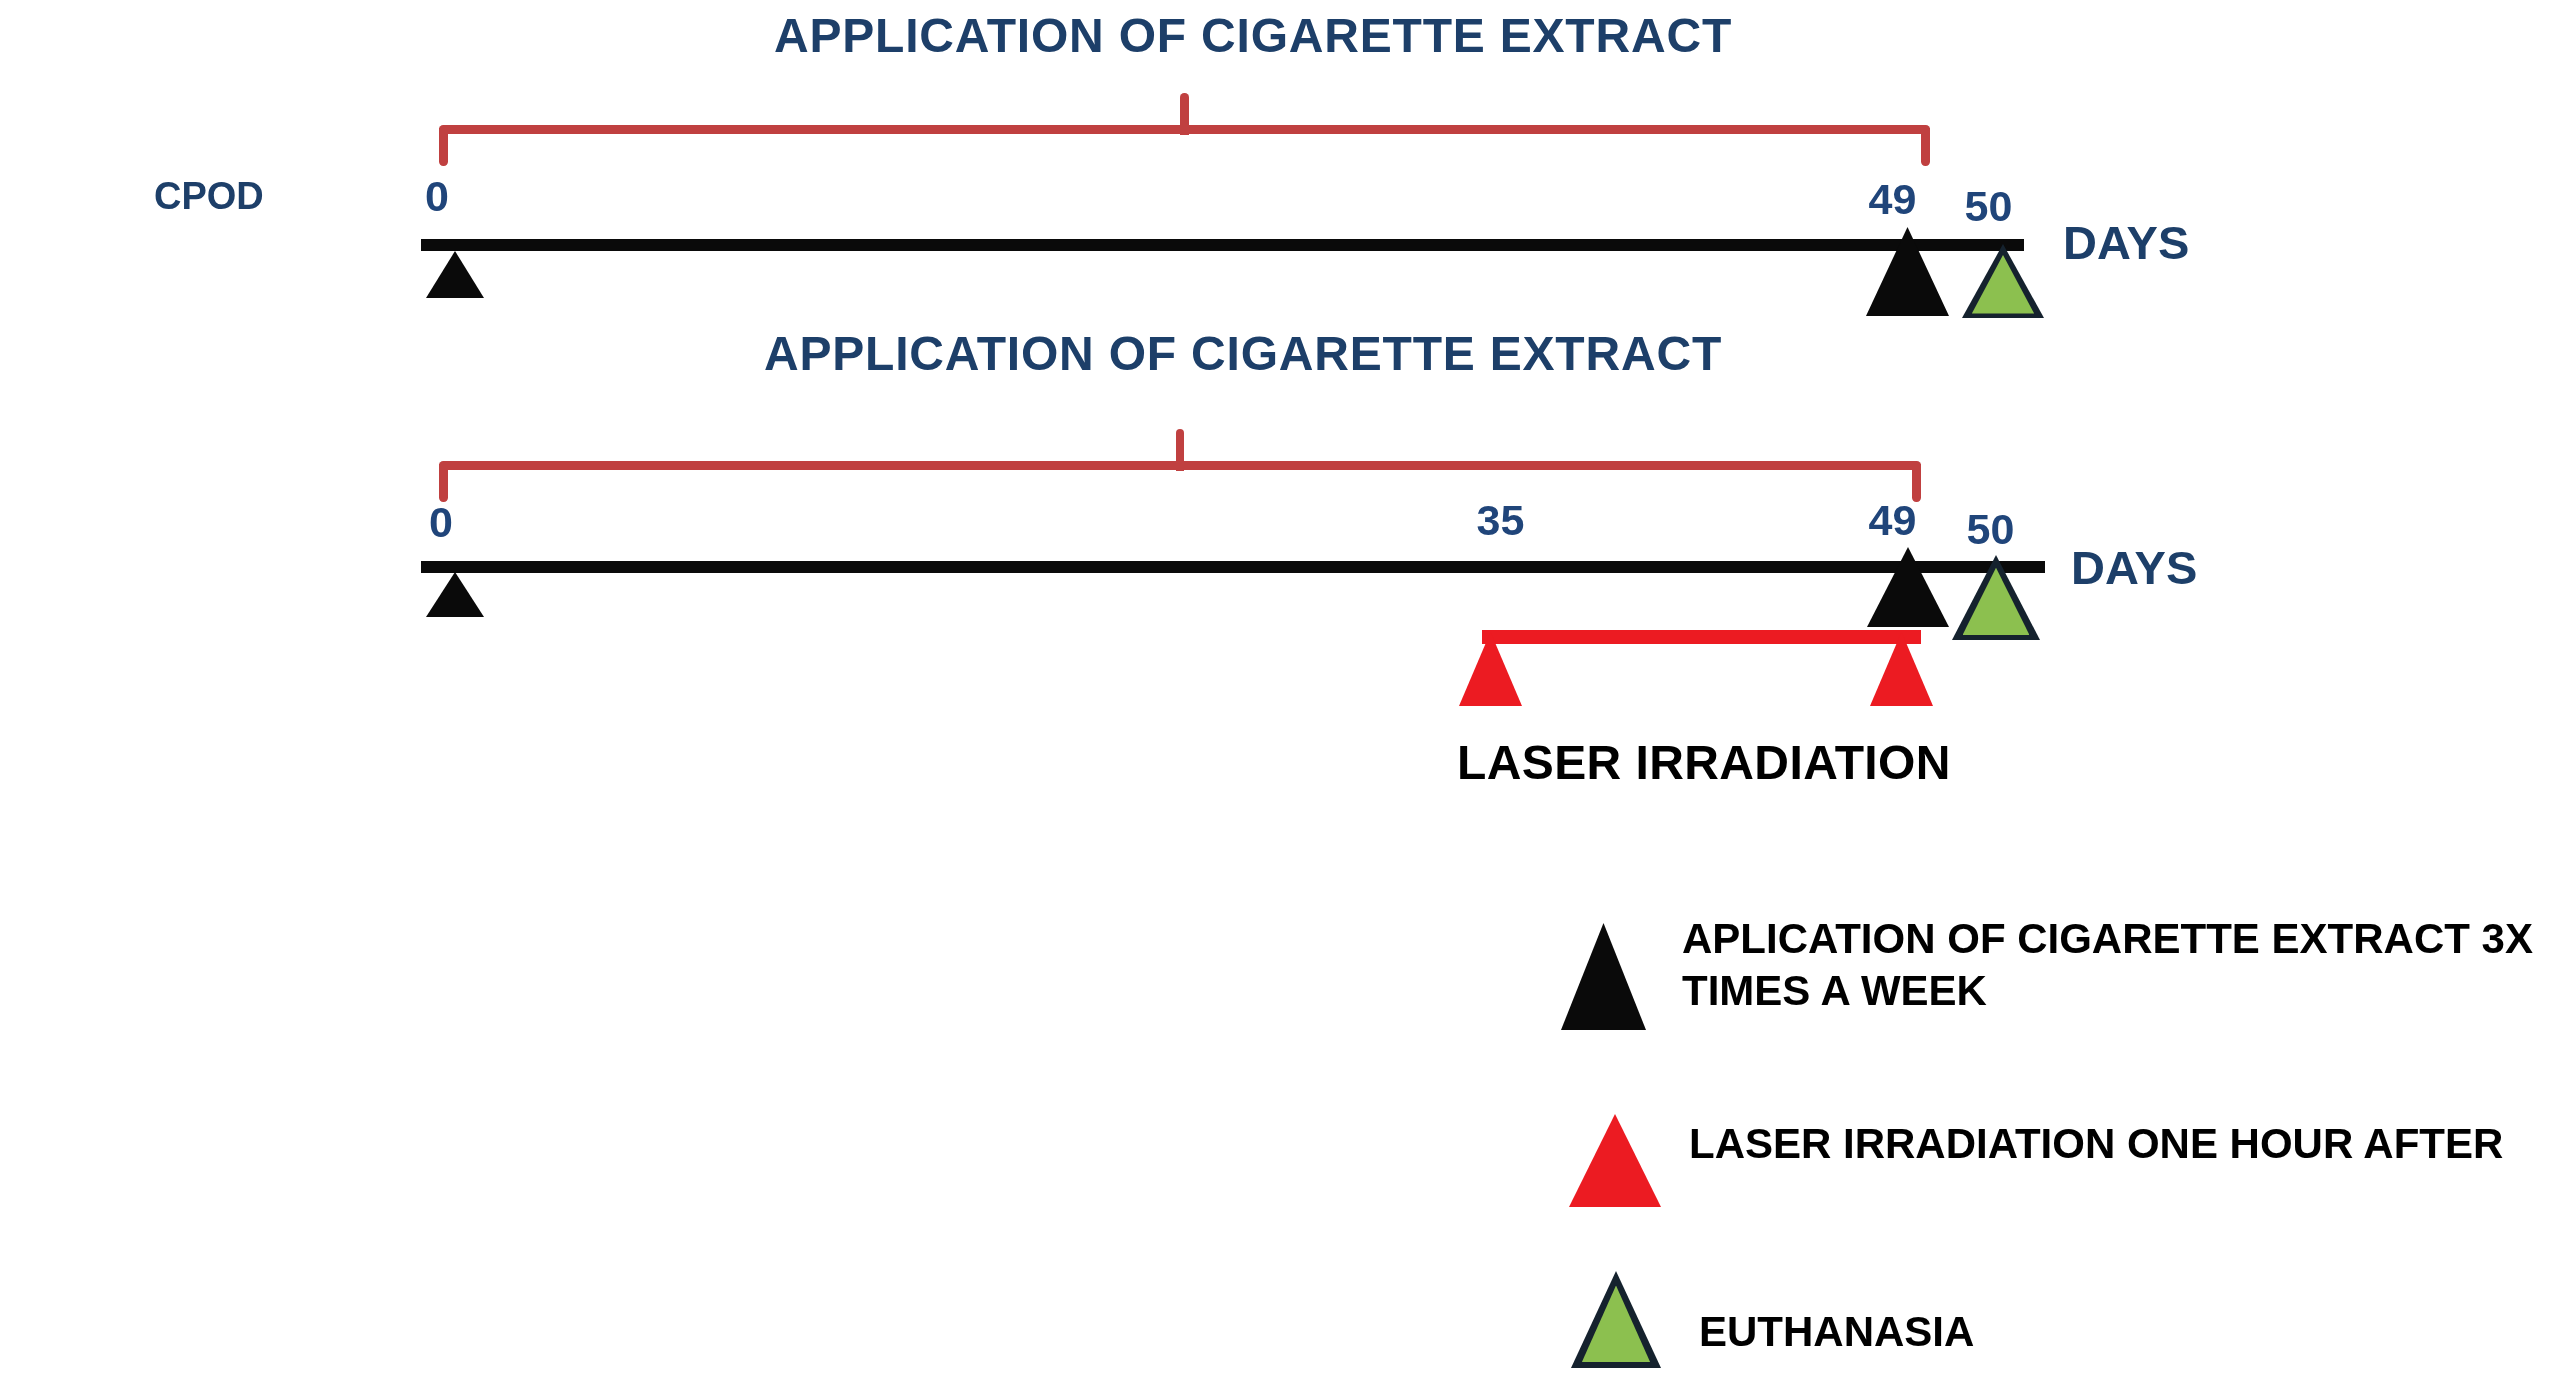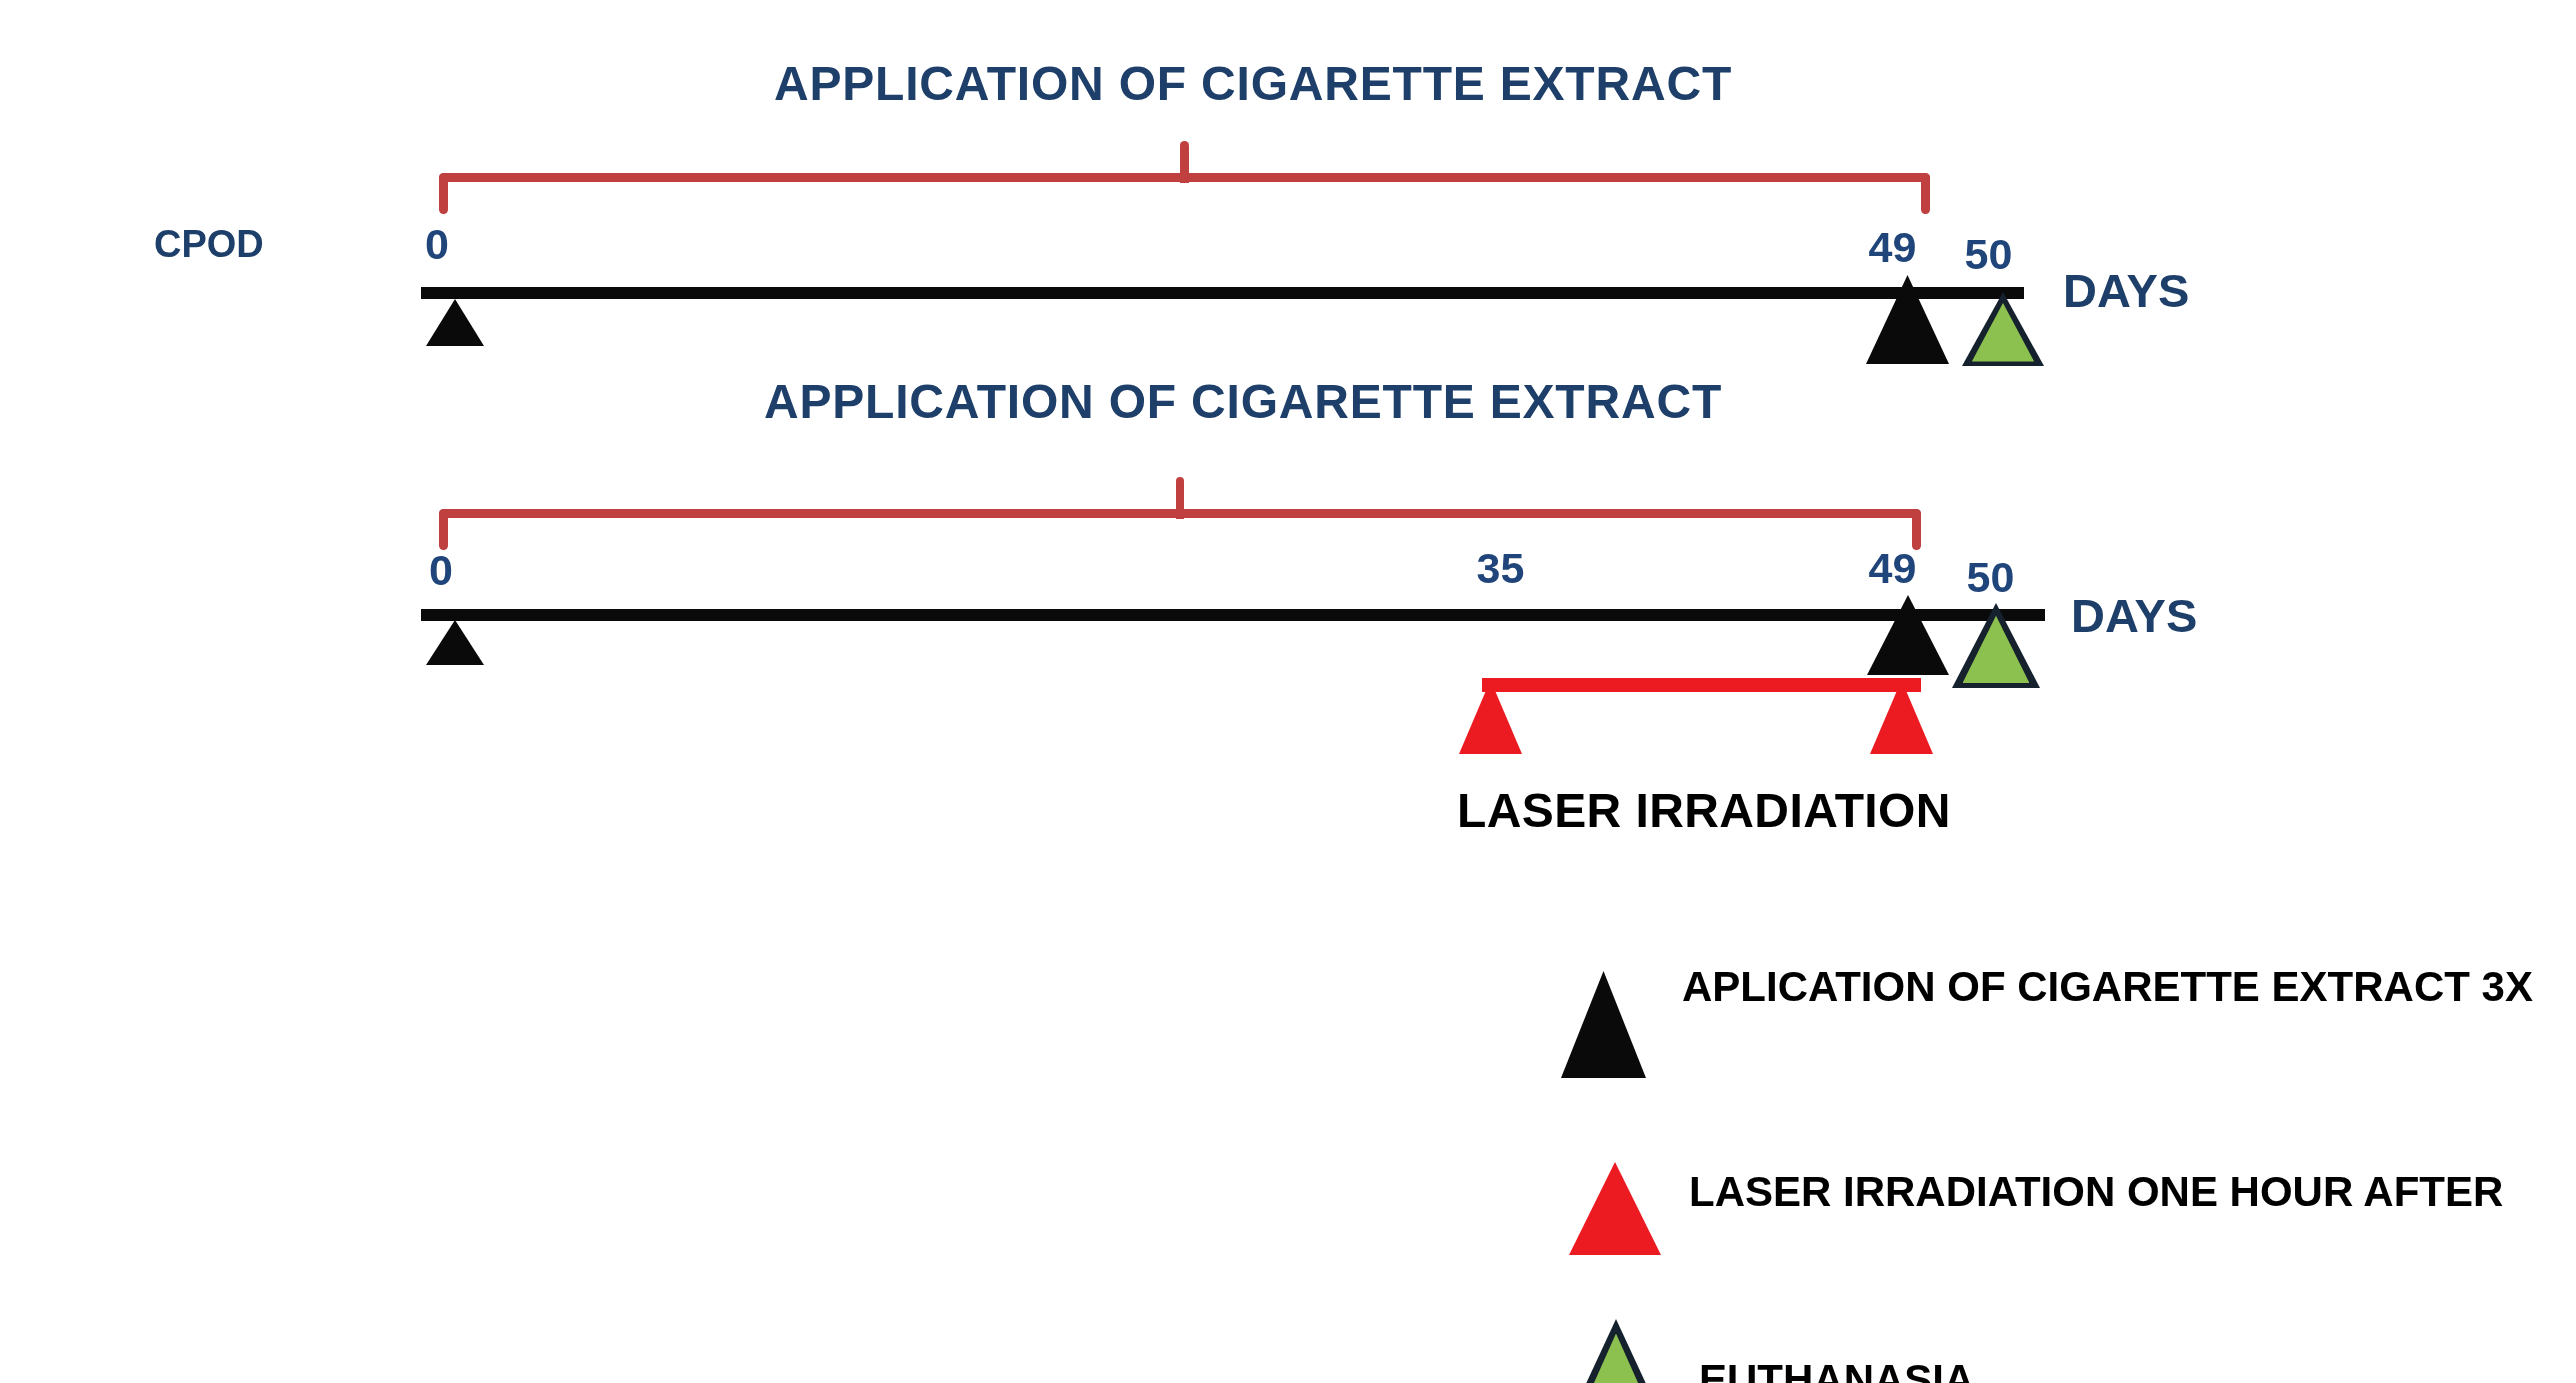--- a/index.html
+++ b/index.html
@@ -1,20 +1,20 @@
 <!DOCTYPE html>
 <html style="font-size:13.3px"><head>
 <meta charset="utf-8">
 <style>
   html,body{margin:0;padding:0;background:#ffffff;}
   .stage{
     position:relative;width:2576px;height:1383px;background:#ffffff;overflow:hidden;
     font-family:"Liberation Sans", sans-serif;font-weight:bold;
   }
-  .abs{position:absolute;margin-top:48px;}
+  .abs{position:absolute;}
   .navy{color:#1d3f69;}
   .tickblue{color:#20457a;}
   .blacktxt{color:#000000;}
   .title{font-size:48px;letter-spacing:0.8px;text-align:center;white-space:nowrap;}
   .grouplabel{font-size:38px;white-space:nowrap;}
   .ticklabel{font-size:43px;text-align:center;white-space:nowrap;}
   .dayslabel{font-size:47px;white-space:nowrap;}
   .bar{background:#0a0a0a;}
   .tri{clip-path:polygon(50% 0, 100% 100%, 0 100%);}
   .tri-black{background:#0a0a0a;}
@@ -89,20 +89,21 @@
   <div class="abs tri tri-red" style="left:1459px;top:632px;width:63px;height:74px;"></div>
   <div class="abs tri tri-red" style="left:1870px;top:632px;width:63px;height:74px;"></div>
   <div class="abs laserlabel blacktxt" style="left:1457px;top:735px;">LASER IRRADIATION</div>
 
   <div>
 
     <div>
       <div class="abs tri tri-black" style="left:1561px;top:923px;width:85px;height:107px;"></div>
       <div class="abs legendtext blacktxt" style="left:1682px;top:913px;">
         <div>APLICATION OF CIGARETTE EXTRACT 3X</div>
+        <div>TIMES A WEEK</div>
       </div>
     </div>
 
     <div>
       <div class="abs tri tri-red" style="left:1569px;top:1114px;width:92px;height:93px;"></div>
       <div class="abs legendtext blacktxt" style="left:1689px;top:1118px;">
         <div>LASER IRRADIATION ONE HOUR AFTER</div>
       </div>
     </div>
 

